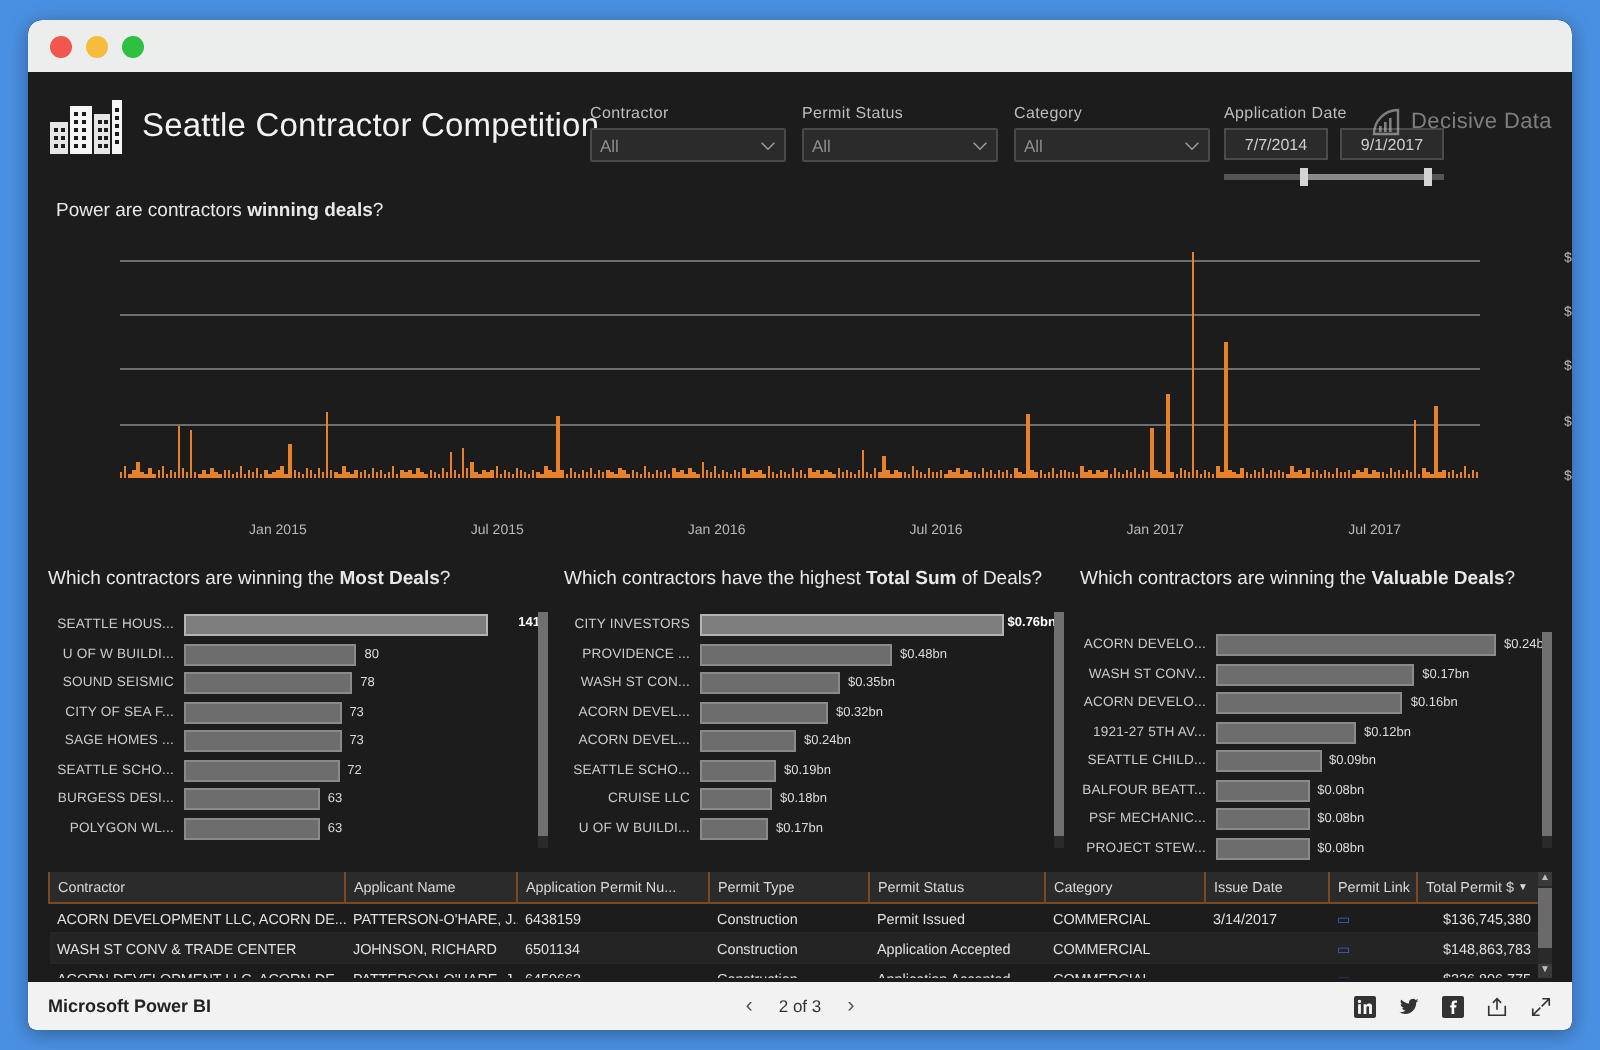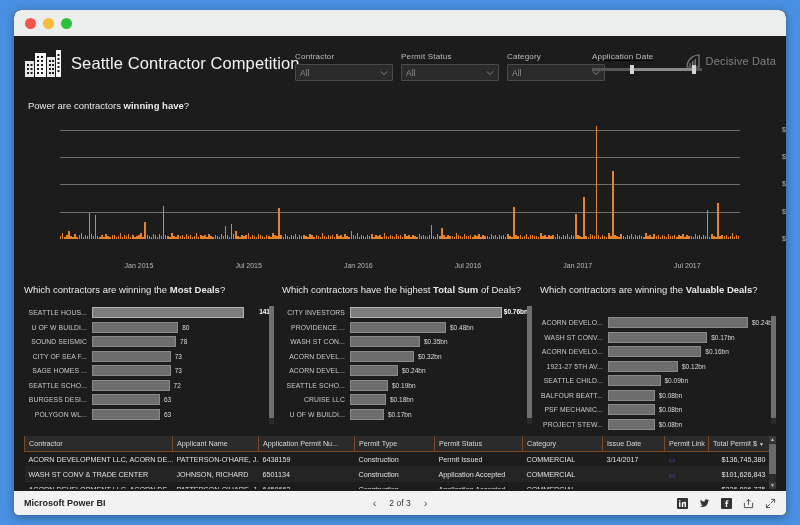--- a/index.html
+++ b/index.html
@@ -49,21 +49,21 @@
     border: 1px solid #4a4a4a; border-radius: 1px;
     display: flex; align-items: center; justify-content: space-between;
     padding: 0 4px;
   }
   .slicer-val { color: #8e8e8e; font-size: 8.5px; }
   .chev { width: 8px; height: 8px; }
   #slicer-contractor { left: 281px; }
   #slicer-status { left: 387px; }
   #slicer-category { left: 493px; }
 
-  #date-slicer { position: absolute; left: 578px; top: 16px; text-decoration: underline; }
+  #date-slicer { position: absolute; left: 598px; top: 16px; }
   #date-boxes { display: flex; gap: 6px; }
   .date-box {
     width: 52px; height: 16px; background: #2b2b2b; border: 1px solid #4a4a4a;
     color: #cfcfcf; font-size: 8px; display: flex; align-items: center;
     justify-content: center;
   }
   #slider-track {
     margin-top: 7px; width: 110px; height: 3px; background: #555; position: relative;
   }
   #slider-fill { position: absolute; left: 40px; width: 62px; top: 0; height: 3px; background: #8a8a8a; }
@@ -236,41 +236,45 @@
         <div class="slicer-box">
           <span class="slicer-val">All</span>
           <svg class="chev" viewBox="0 0 10 10">
               <path d="M1 3 L5 7 L9 3" stroke="#9a9a9a" stroke-width="1" fill="none"></path>
             </svg>
         </div>
       </div>
 
       <div id="date-slicer">
         <div class="slicer-label">Application Date</div>
+        <div id="date-boxes">
+          <div class="date-box">7/7/2014</div>
+          <div class="date-box">9/1/2017</div>
+        </div>
         <div id="slider-track">
           <div id="slider-fill"></div>
           <span class="slider-handle" style="left:38px"></span>
           <span class="slider-handle" style="left:100px"></span>
         </div>
       </div>
 
       <div id="vendor-logo">
         <svg width="16" height="14" viewBox="0 0 16 14">
           <path d="M1 13 A12 12 0 0 1 13 1 L13 13 Z" fill="none" stroke="#cfcfcf" stroke-width="1.2"></path>
           <rect x="3.5" y="9" width="1.3" height="3" fill="#cfcfcf"></rect>
           <rect x="6" y="7" width="1.3" height="5" fill="#cfcfcf"></rect>
           <rect x="8.5" y="5" width="1.3" height="7" fill="#cfcfcf"></rect>
         </svg>
         <span id="vendor-text">Decisive Data</span>
       </div>
     </div>
 
     <div id="timeline">
       <div id="timeline-title" class="sec-title">
-        <span>Power are contractors </span><b>winning have</b><span>?</span>
+        <span>Power are contractors </span><b>winning deals</b><span>?</span>
       </div>
       <div id="tl-plot">
         <div id="tl-grid">
             <div class="gridline" style="top: 95.6667px;"></div>
             <div class="gridline" style="top: 68.3333px;"></div>
             <div class="gridline" style="top: 41px;"></div>
             <div class="gridline" style="top: 13.6667px;"></div>
           </div>
         <div id="tl-yticks">
             <div class="ytick" style="top: 123px;">$0.0bn</div>
@@ -865,21 +869,21 @@
             </tr>
             <tr class="alt">
               <td>WASH ST CONV &amp; TRADE CENTER</td>
               <td>JOHNSON, RICHARD</td>
               <td>6501134</td>
               <td>Construction</td>
               <td>Application Accepted</td>
               <td>COMMERCIAL</td>
               <td></td>
               <td><span class="plink">▭</span></td>
-              <td class="num">$101,626,843</td>
+              <td class="num">$148,863,783</td>
             </tr>
             <tr>
               <td>ACORN DEVELOPMENT LLC, ACORN DE...</td>
               <td>PATTERSON-O'HARE, J...</td>
               <td>6459663</td>
               <td>Construction</td>
               <td>Application Accepted</td>
               <td>COMMERCIAL</td>
               <td></td>
               <td><span class="plink">▭</span></td>

